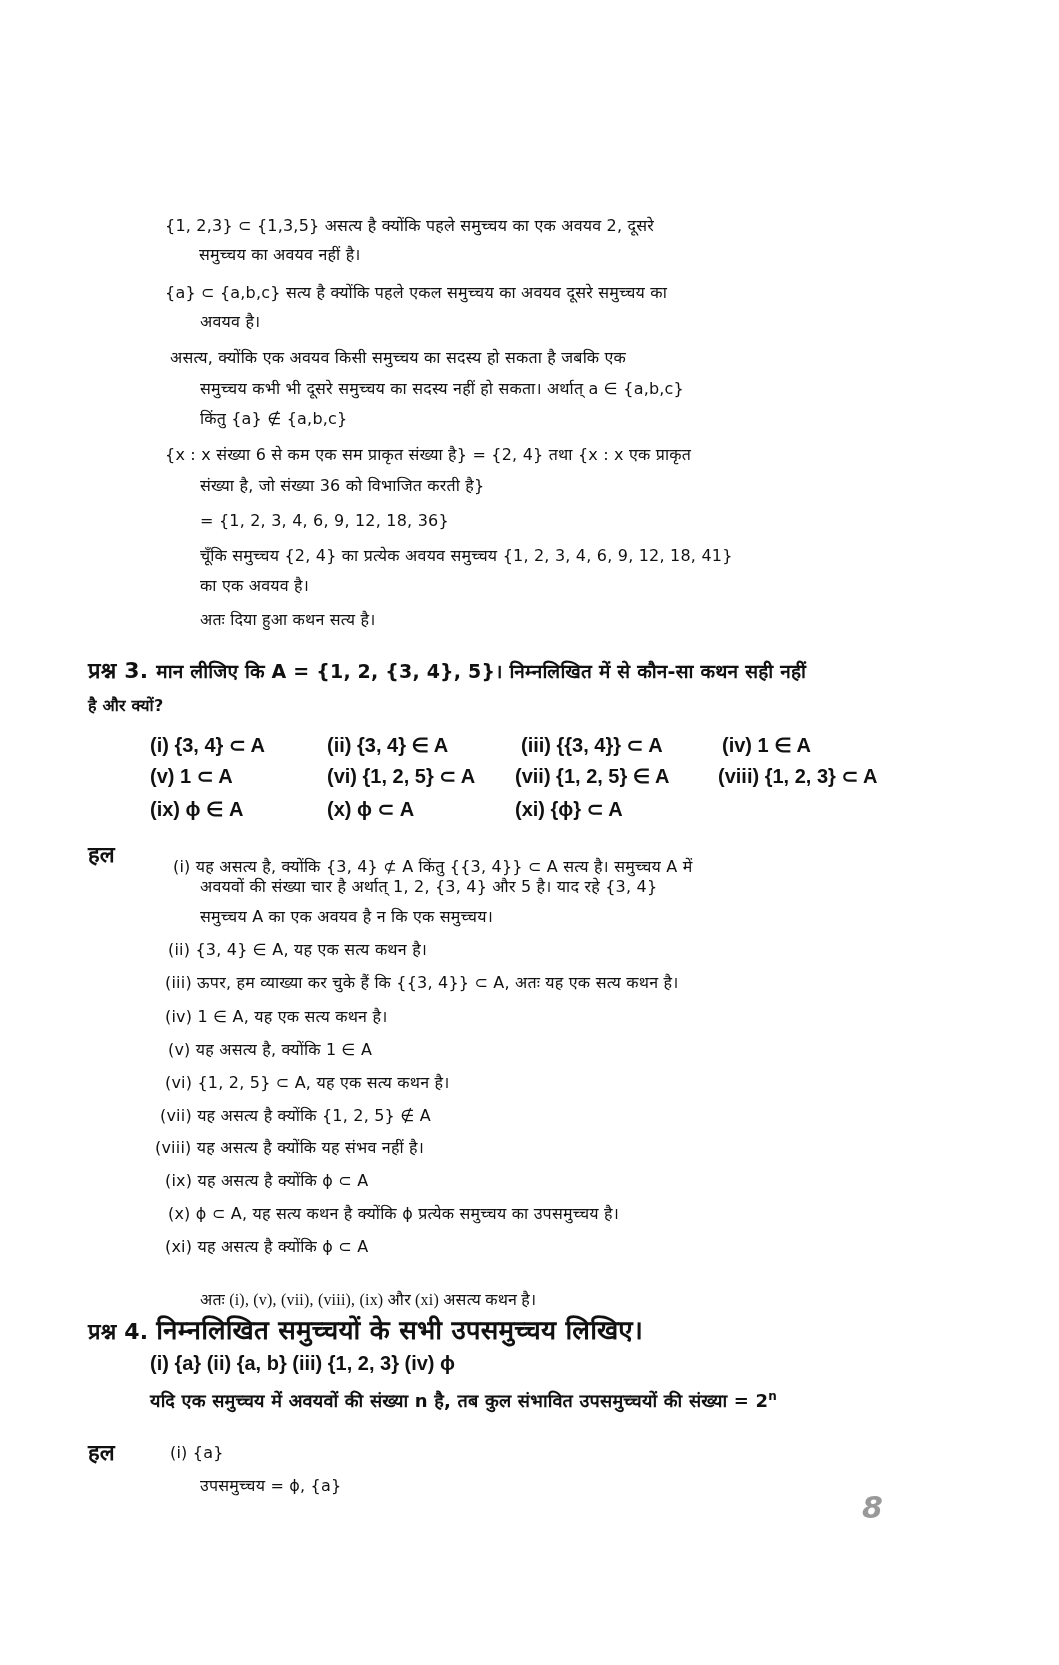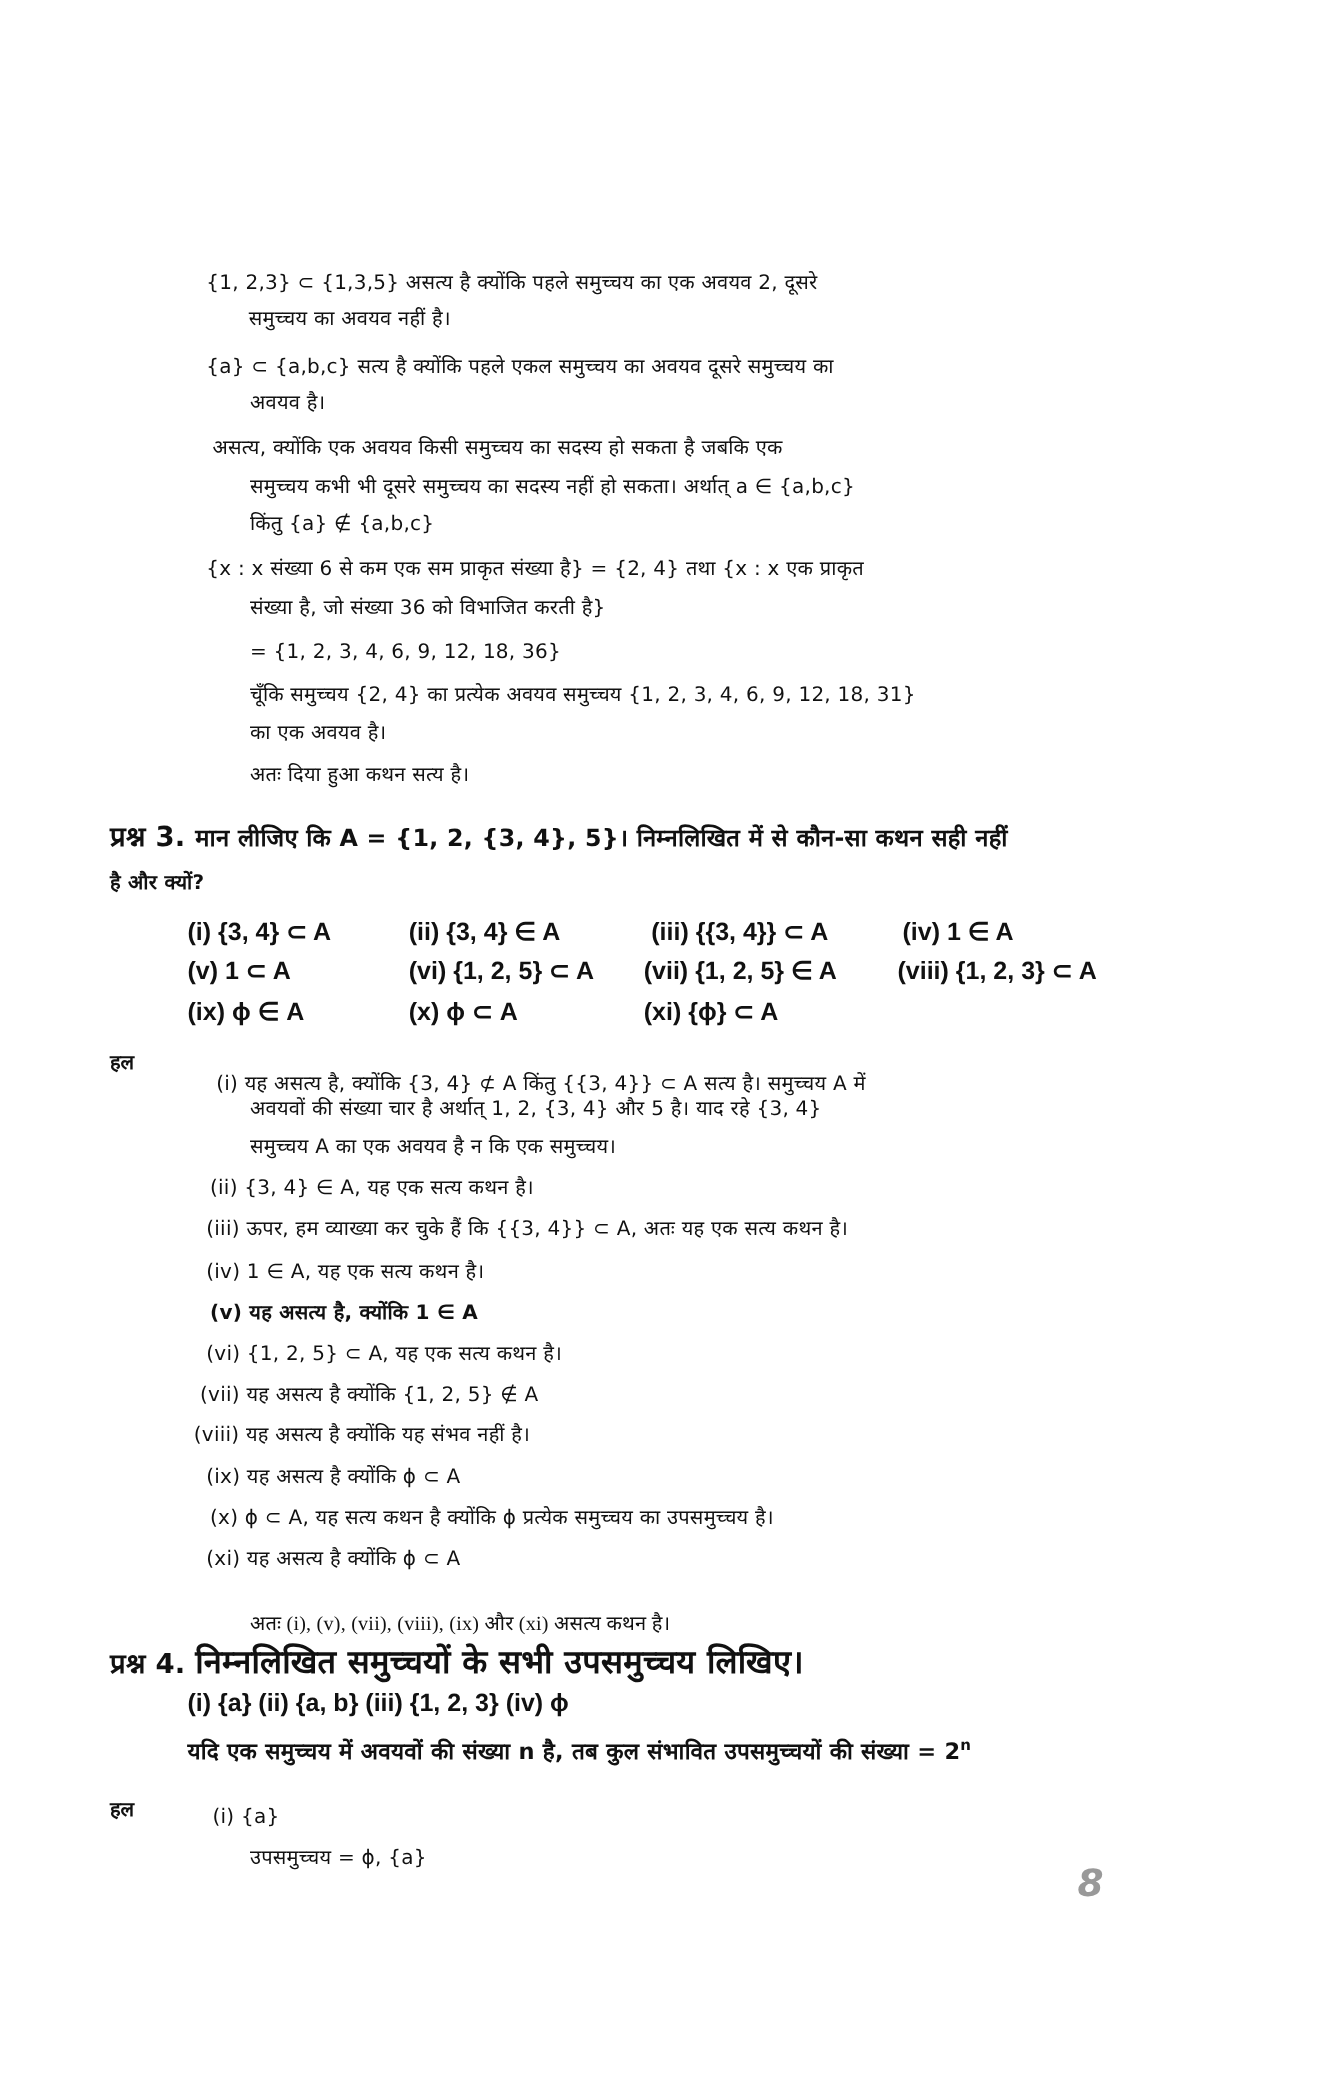--- a/index.html
+++ b/index.html
@@ -6,40 +6,40 @@
   body {
     width: 1059px; height: 1665px; background: #ffffff; color: #111;
     font-family: "DejaVu Sans", "Liberation Sans", sans-serif;
     position: relative; overflow: hidden;
   }
   .page { position: absolute; left: 0; top: 0; width: 1059px; height: 1665px; }
   .line { position: absolute; font-size: 16px; line-height: 26px; white-space: nowrap; letter-spacing: 0.2px; }
   .bold { font-weight: bold; }
   .q-head { font-size: 22px; font-weight: bold; }
   .opt { position: absolute; font-family: Liberation Sans, sans-serif; font-size: 20px; font-weight: bold; white-space: nowrap; }
-  .hal { position: absolute; font-size: 16px; font-weight: bold; }
+  .hal { position: absolute; font-size: 22px; font-weight: bold; }
   .pagenum { position: absolute; left: 862px; top: 1490px; font-size: 30px; font-weight: bold; font-style: italic; color: #999; }
   sup { font-size: 12px; }
 </style>
 </head>
 <body>
 
 <div class="page">
 
   <div class="line" style="left:165px;top:213px;">{1, 2,3} ⊂ {1,3,5} असत्य है क्योंकि पहले समुच्चय का एक अवयव 2, दूसरे</div>
   <div class="line" style="left:199px;top:242px;">समुच्चय का अवयव नहीं है।</div>
   <div class="line" style="left:165px;top:280px;">{a} ⊂ {a,b,c} सत्य है क्योंकि पहले एकल समुच्चय का अवयव दूसरे समुच्चय का</div>
   <div class="line" style="left:200px;top:309px;">अवयव है।</div>
   <div class="line" style="left:200px;top:376px;">समुच्चय कभी भी दूसरे समुच्चय का सदस्य नहीं हो सकता। अर्थात् a ∈ {a,b,c}</div>
   <div class="line" style="left:170px;top:345px;">असत्य, क्योंकि एक अवयव किसी समुच्चय का सदस्य हो सकता है जबकि एक</div>
   <div class="line" style="left:200px;top:406px;">किंतु {a} ∉ {a,b,c}</div>
   <div class="line" style="left:165px;top:442px;">{x : x संख्या 6 से कम एक सम प्राकृत संख्या है} = {2, 4} तथा {x : x एक प्राकृत</div>
   <div class="line" style="left:200px;top:473px;">संख्या है, जो संख्या 36 को विभाजित करती है}</div>
   <div class="line" style="left:200px;top:508px;">= {1, 2, 3, 4, 6, 9, 12, 18, 36}</div>
-  <div class="line" style="left:200px;top:543px;">चूँकि समुच्चय {2, 4} का प्रत्येक अवयव समुच्चय {1, 2, 3, 4, 6, 9, 12, 18, 31}</div>
+  <div class="line" style="left:200px;top:543px;">चूँकि समुच्चय {2, 4} का प्रत्येक अवयव समुच्चय {1, 2, 3, 4, 6, 9, 12, 18, 41}</div>
   <div class="line" style="left:200px;top:573px;">का एक अवयव है।</div>
   <div class="line" style="left:200px;top:607px;">अतः दिया हुआ कथन सत्य है।</div>
 
   <div class="line q-head" style="left:88px;top:658px;">
     <span>प्रश्न 3.</span>
     <span class="bold" style="font-size:19px;">मान लीजिए कि A = {1, 2, {3, 4}, 5}। निम्नलिखित में से कौन-सा कथन सही नहीं</span>
   </div>
   <div class="line bold" style="left:88px;top:693px;">है और क्यों?</div>
 
   <div class="opt" style="left:150px;top:733px;">(i) {3, 4} ⊂ A</div>
@@ -54,21 +54,21 @@
   <div class="opt" style="left:327px;top:797px;">(x) ϕ ⊂ A</div>
   <div class="opt" style="left:515px;top:797px;">(xi) {ϕ} ⊂ A</div>
 
   <div class="hal" style="left:88px;top:838px;">हल</div>
   <div class="line" style="left:173px;top:854px;">(i) यह असत्य है, क्योंकि {3, 4} ⊄ A किंतु {{3, 4}} ⊂ A सत्य है। समुच्चय A में</div>
   <div class="line" style="left:200px;top:874px;">अवयवों की संख्या चार है अर्थात् 1, 2, {3, 4} और 5 है। याद रहे {3, 4}</div>
   <div class="line" style="left:200px;top:904px;">समुच्चय A का एक अवयव है न कि एक समुच्चय।</div>
   <div class="line" style="left:168px;top:937px;">(ii) {3, 4} ∈ A, यह एक सत्य कथन है।</div>
   <div class="line" style="left:165px;top:970px;">(iii) ऊपर, हम व्याख्या कर चुके हैं कि {{3, 4}} ⊂ A, अतः यह एक सत्य कथन है।</div>
   <div class="line" style="left:165px;top:1004px;">(iv) 1 ∈ A, यह एक सत्य कथन है।</div>
-  <div class="line" style="left:168px;top:1037px;font-weight:bold;">(v) यह असत्य है, क्योंकि 1 ∈ A</div>
+  <div class="line" style="left:168px;top:1037px;">(v) यह असत्य है, क्योंकि 1 ∈ A</div>
   <div class="line" style="left:165px;top:1070px;">(vi) {1, 2, 5} ⊂ A, यह एक सत्य कथन है।</div>
   <div class="line" style="left:160px;top:1103px;">(vii) यह असत्य है क्योंकि {1, 2, 5} ∉ A</div>
   <div class="line" style="left:155px;top:1135px;">(viii) यह असत्य है क्योंकि यह संभव नहीं है।</div>
   <div class="line" style="left:165px;top:1168px;">(ix) यह असत्य है क्योंकि ϕ ⊂ A</div>
   <div class="line" style="left:168px;top:1201px;">(x) ϕ ⊂ A, यह सत्य कथन है क्योंकि ϕ प्रत्येक समुच्चय का उपसमुच्चय है।</div>
   <div class="line" style="left:165px;top:1234px;">(xi) यह असत्य है क्योंकि ϕ ⊂ A</div>
   <div class="line" style="left:200px;top:1287px;font-family:Liberation Serif, serif;">अतः (i), (v), (vii), (viii), (ix) और (xi) असत्य कथन है।</div>
 
   <div class="line q-head" style="left:88px;top:1317px;">
     <span>प्रश्न 4.</span>

